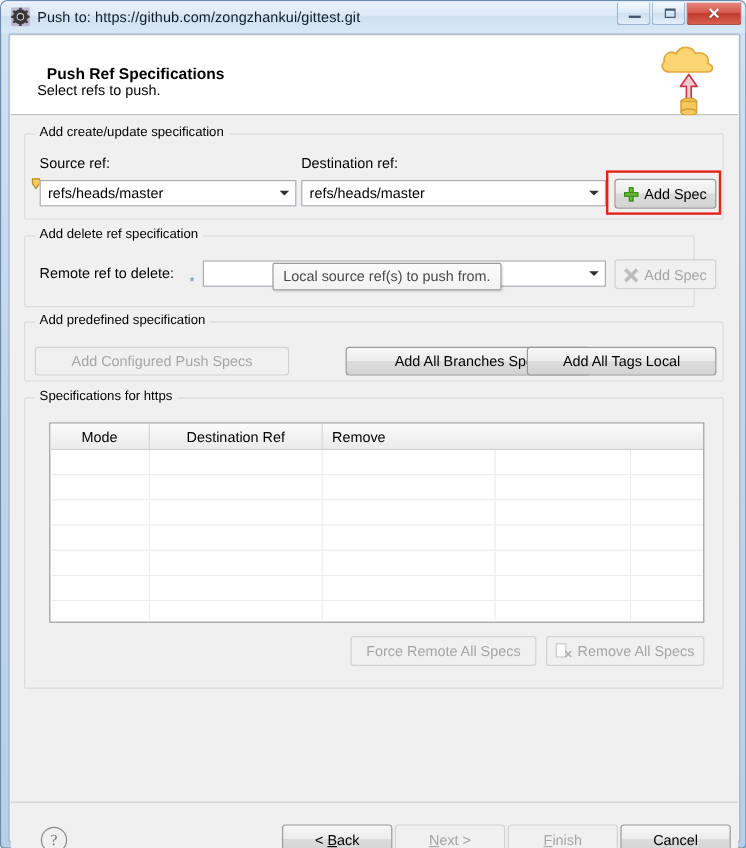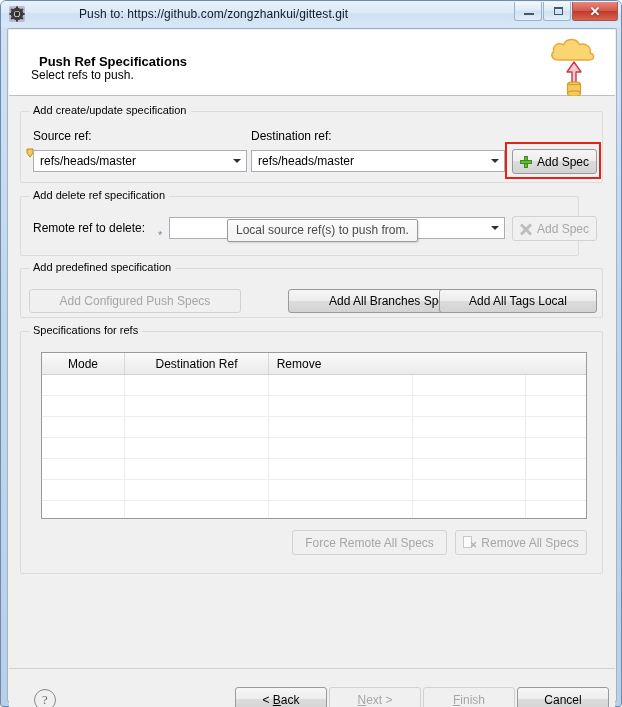--- a/index.html
+++ b/index.html
@@ -44,21 +44,20 @@
     width: 16px; height: 16px;
     margin-right: 6px;
     flex: 0 0 auto;
     position: relative;
   }
   .title-text {
     font-size: 12px;
     color: #111a28;
     white-space: nowrap;
     letter-spacing: 0.1px;
-    margin-left: 48px;
   }
   .win-buttons {
     position: absolute;
     right: 3px;
     top: 1px;
     display: flex;
     align-items: flex-start;
   }
   .win-btn {
     width: 28px;
@@ -498,21 +497,21 @@
         </div>
         <div class="btn" style="left:219px; top:20px; width:204px; height:24px;margin-left:48px;">
           <span>Add All Branches Spec</span>
         </div>
         <div class="btn" style="left:418px; top:20px; width:158px; height:24px;">
           <span>Add All Tags Local</span>
         </div>
       </div>
 
       <div class="group" style="left:11px; top:234px; width:583px; height:243px;">
-        <div class="legend">Specifications for refs</div>
+        <div class="legend">Specifications for https</div>
 
         <div class="tablebox" style="left:20px; top:20px; width:546px; height:167px;">
           <div class="thead">
             <div class="th" style="width:83px;">Mode</div>
             <div class="th" style="width:144px;">Destination Ref</div>
             <div class="th" style="width:60px;">Remove</div>
           </div>
           <div class="tbody">
             <div class="trow">
                 <div class="td" style="width:83px;"></div>

